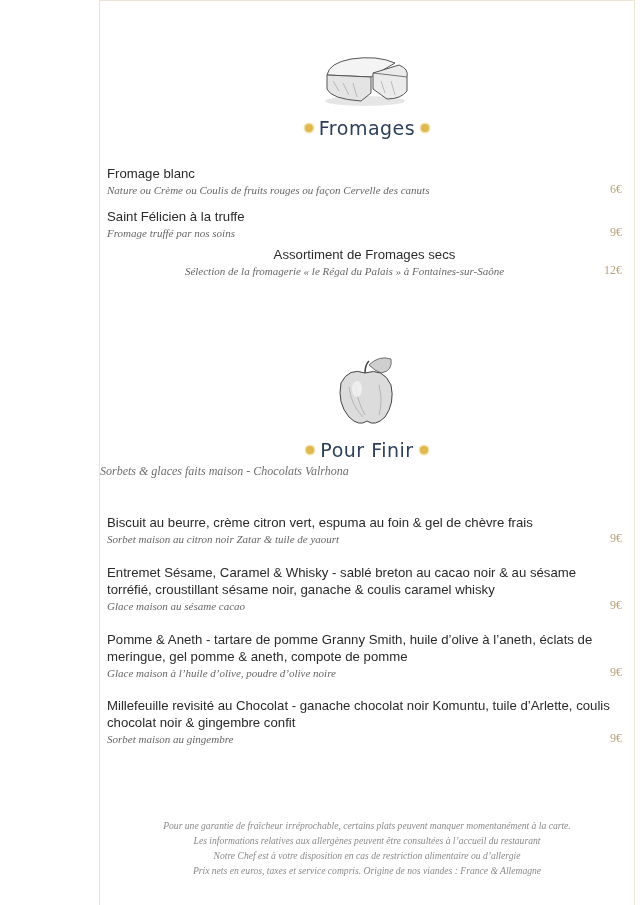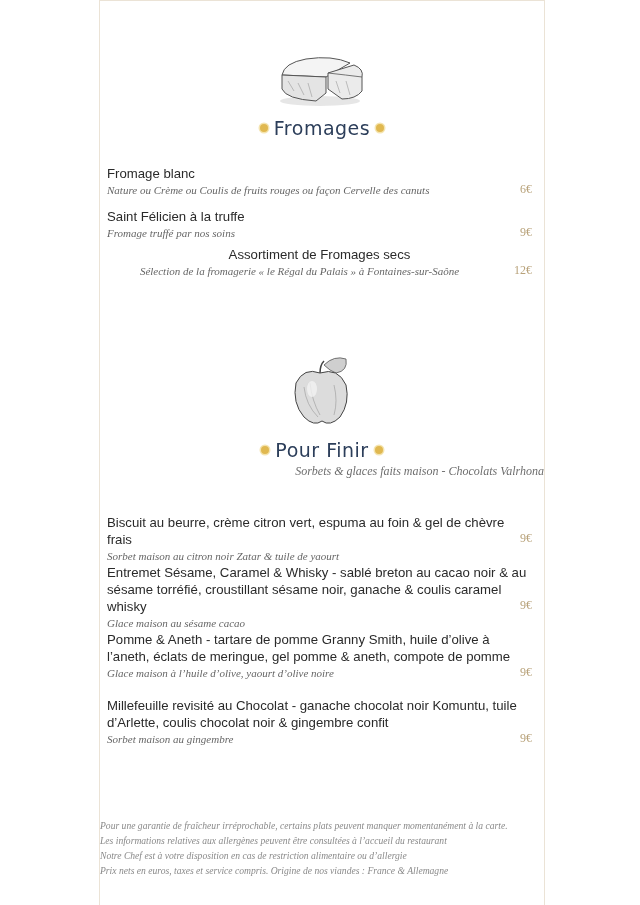--- a/index.html
+++ b/index.html
@@ -1,26 +1,26 @@
 <!DOCTYPE html>
 <html><head>
 <meta charset="utf-8">
 <style>
   html, body { margin:0; padding:0; background:#ffffff; }
   body { width:640px; height:905px; position:relative; overflow:hidden; font-family:"DejaVu Sans", sans-serif; }
-  .page { position:absolute; left:99px; top:0; width:446px; height:905px; border-left:1px solid #ebe3d6; border-right:1px solid #ebe3d6; border-top:1px solid #ebe3d6; box-sizing:border-box; background:#fff; }
+  .page { position:absolute; left:99px; top:0; width:536px; height:905px; border-left:1px solid #ebe3d6; border-right:1px solid #ebe3d6; border-top:1px solid #ebe3d6; box-sizing:border-box; background:#fff; }
   .illus { position:absolute; left:50%; transform:translateX(-50%); }
   .section-title { position:absolute; left:0; right:0; text-align:center; color:#2c3e5a; font-family:"DejaVu Sans", sans-serif; font-size:19px; letter-spacing:0.5px; }
   .section-title .orn { display:inline-block; width:8px; height:8px; border-radius:50%; background:#e0b850; box-shadow:0 0 0 1.5px #f4e4b0; vertical-align:middle; margin:0 6px; position:relative; top:-2px; }
-  .subtitle { position:absolute; left:0; right:0; text-align:right; font-family:"Liberation Serif", serif; font-style:italic; font-size:12px; color:#6e6e6e; }
+  .subtitle { position:absolute; left:0; right:0; text-align:left; font-family:"Liberation Serif", serif; font-style:italic; font-size:12px; color:#6e6e6e; }
   .item { position:absolute; left:7px; right:12px; }
   .item .name { font-family:"Liberation Sans", sans-serif; font-size:13.2px; color:#2a2a2a; line-height:17px; }
   .item .desc { font-family:"Liberation Serif", serif; font-style:italic; font-size:11px; color:#666; line-height:17px; display:block; padding-right:40px; }
   .item .price { position:absolute; right:0; font-family:"Liberation Serif", serif; font-size:12px; color:#b8a27a; }
-  .footer { position:absolute; left:0; right:0; top:817px; text-align:left; font-family:"Liberation Serif", serif; font-style:italic; font-size:9.6px; color:#8a8a8a; line-height:15px; }
+  .footer { position:absolute; left:0; right:0; top:817px; text-align:center; font-family:"Liberation Serif", serif; font-style:italic; font-size:9.6px; color:#8a8a8a; line-height:15px; }
   .footer div { white-space:nowrap; }
 </style>
 </head>
 <body>
 
 <div class="page">
 
   <svg class="illus" style="top:52px;" width="92" height="54" viewBox="0 0 92 54">
     <ellipse cx="44" cy="48" rx="40" ry="5" fill="#d6d6d6" opacity="0.6"></ellipse>
     <path d="M6 22 Q8 10 30 6 Q56 2 74 10 L50 24 Z" fill="#f4f4f4" stroke="#555" stroke-width="1"></path>
@@ -72,21 +72,21 @@
   </div>
 
   <div class="item" style="top:563px;">
     <div class="name">Entremet Sésame, Caramel &amp; Whisky - sablé breton au cacao noir &amp; au sésame torréfié, croustillant sésame noir, ganache &amp; coulis caramel whisky</div>
     <span class="desc">Glace maison au sésame cacao</span>
     <span class="price" style="top:34px;">9€</span>
   </div>
 
   <div class="item" style="top:630px;">
     <div class="name">Pomme &amp; Aneth - tartare de pomme Granny Smith, huile d’olive à l’aneth, éclats de meringue, gel pomme &amp; aneth, compote de pomme</div>
-    <span class="desc">Glace maison à l’huile d’olive, yaourt d’olive noire</span>
+    <span class="desc">Glace maison à l’huile d’olive, poudre d’olive noire</span>
     <span class="price" style="top:34px;">9€</span>
   </div>
 
   <div class="item" style="top:696px;">
     <div class="name">Millefeuille revisité au Chocolat - ganache chocolat noir Komuntu, tuile d’Arlette, coulis chocolat noir &amp; gingembre confit</div>
     <span class="desc">Sorbet maison au gingembre</span>
     <span class="price" style="top:34px;">9€</span>
   </div>
 
   <div class="footer">

